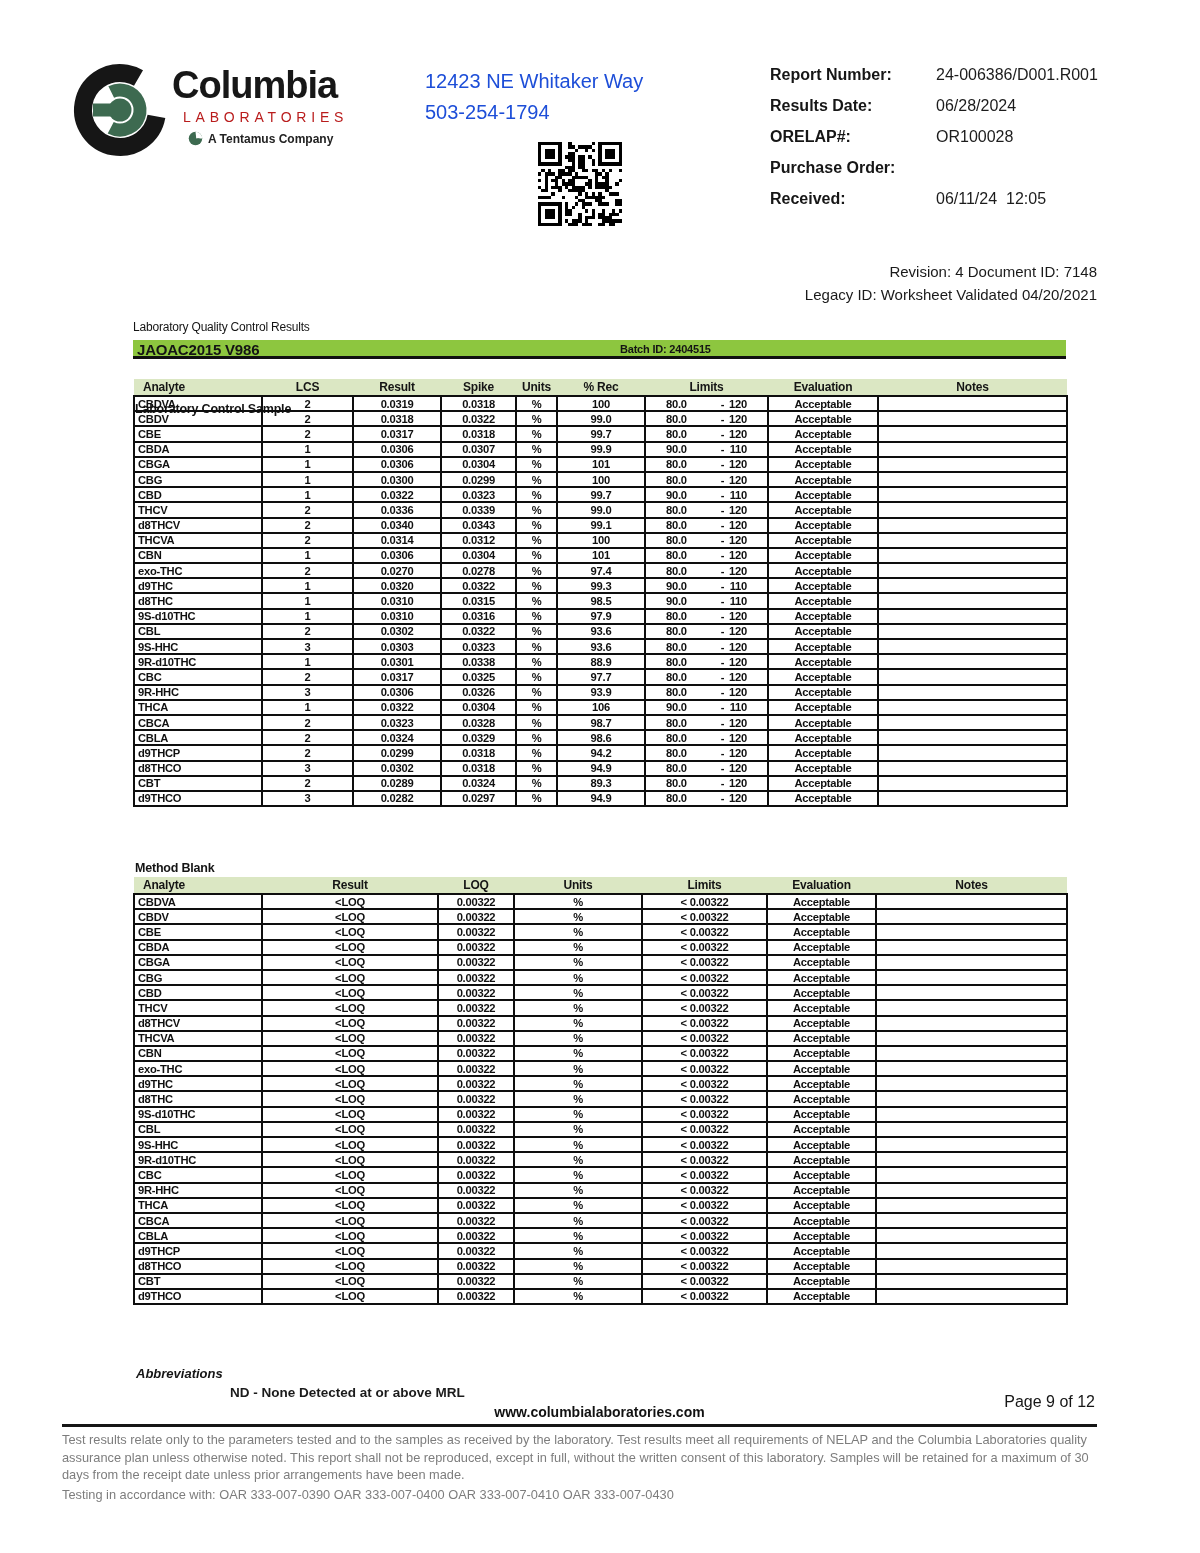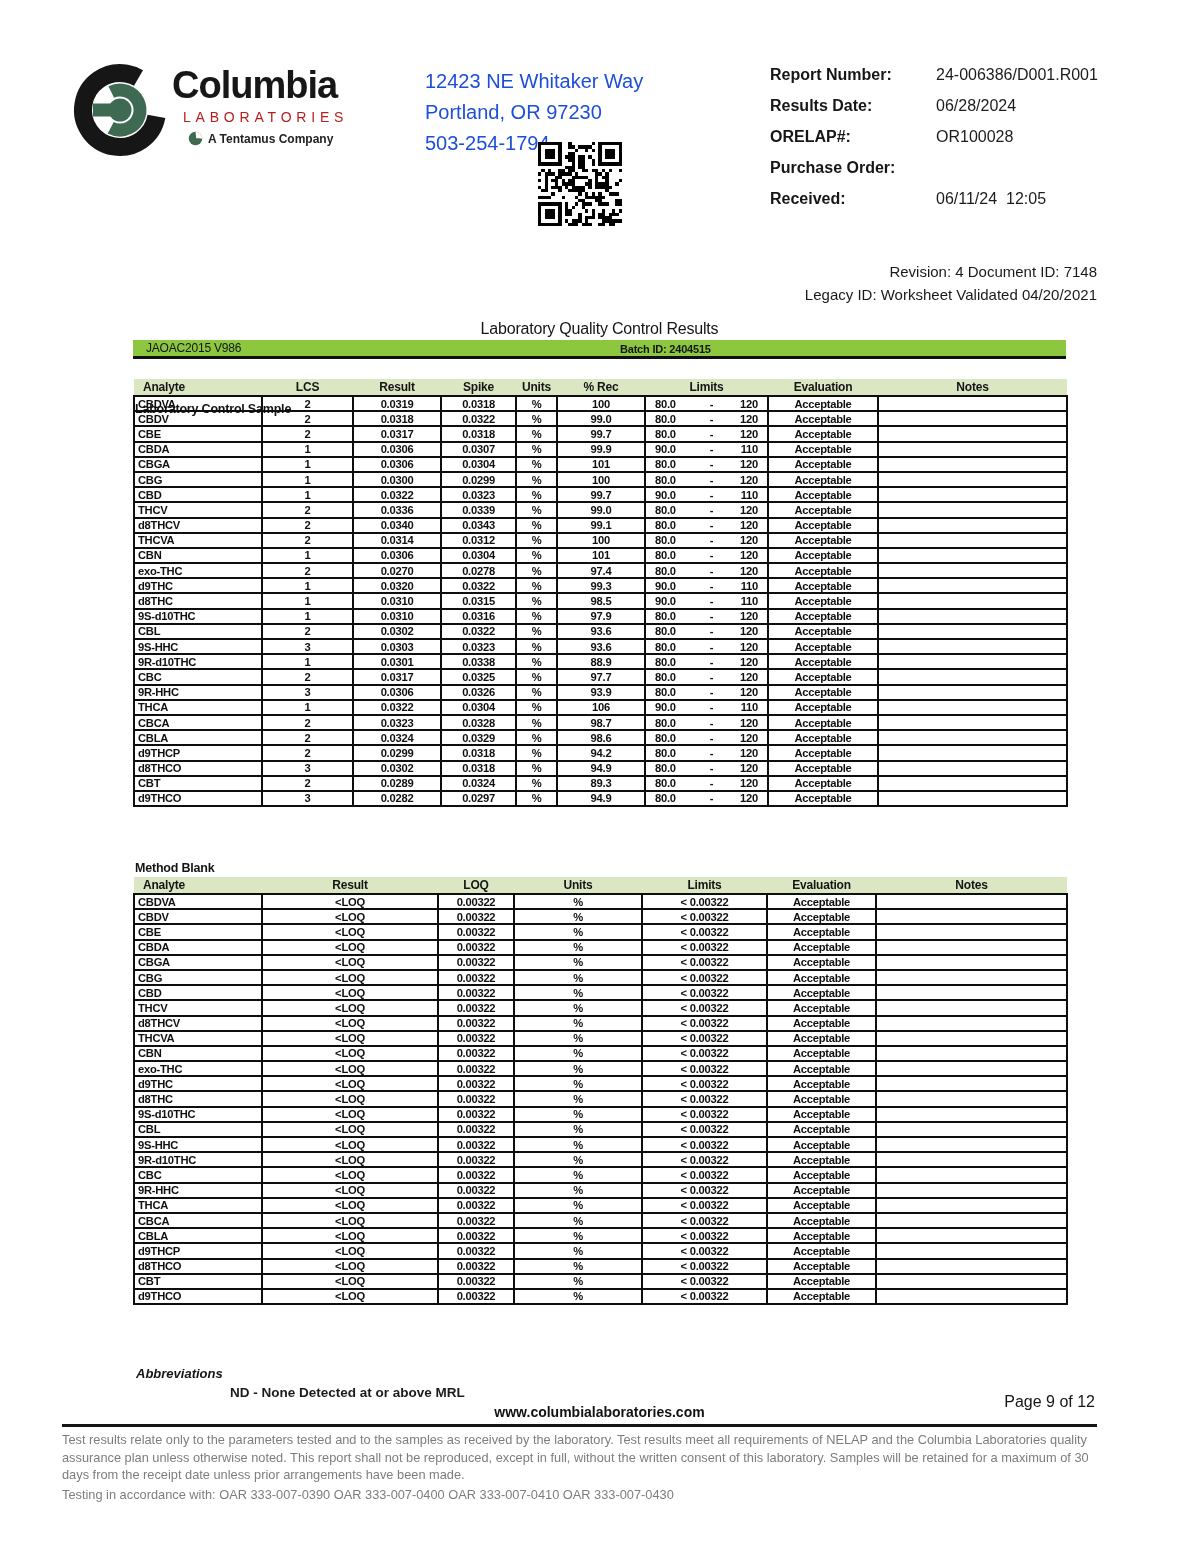--- a/index.html
+++ b/index.html
@@ -22,25 +22,25 @@
   .qr { left:538px; top:142px; }
 
   .report-fields { left:770px; top:66px; width:420px; }
   .rf-row { display:flex; height:31px; align-items:flex-start; }
   .rf-label { width:166px; font-size:16px; font-weight:700; color:#161616; }
   .rf-value { font-size:16px; color:#1c1c1c; white-space:pre-wrap; }
 
   .revision { left:560px; top:261px; width:537px; text-align:right; font-size:15px; line-height:22.5px; color:#1a1a1a; }
 
   
-  .qc-title { left:133px; top:320px; width:933px; text-align:center; font-size:16px; color:#151515; letter-spacing:-0.2px; }
+  .qc-title { left:133px; top:320px; width:933px; text-align:left; font-size:12px; color:#151515; letter-spacing:-0.2px; }
 
   .green-bar { left:133px; top:340px; width:933px; height:19px;
     background:var(--green,#8dc63f); border-bottom:3px solid #101010; }
-  .green-bar .method { position:absolute; left:4px; top:1px; font-size:12px; font-weight:400; letter-spacing:-0.2px;margin-left:9px; }
+  .green-bar .method { position:absolute; left:4px; top:1px; font-size:15px; font-weight:700; letter-spacing:-0.2px; }
   .green-bar .batch  { position:absolute; left:487px; top:3px; font-size:11px; font-weight:700; letter-spacing:-0.2px; }
 
   .section-label { font-size:12.5px; font-weight:700; letter-spacing:-0.2px; color:#141414; }
   .lcs-label { left:135px; top:363px;margin-top:39px; }
   .mb-label  { left:135px; top:861px; }
 
   table.qc { border-collapse:collapse; table-layout:fixed; width:933px; }
   .lcs-table { left:133px; top:379px; }
   .mb-table  { left:133px; top:877px; }
 
@@ -49,21 +49,21 @@
     font-size:12px; font-weight:700; text-align:center; letter-spacing:-0.2px; color:#151515;
     overflow:hidden; white-space:nowrap;
   }
   table.qc th.c-an { text-align:left; padding-left:9px; }
   table.qc tbody td {
     border:2px solid #0e0e0e; height:15.2px;
     font-size:11.2px; font-weight:700; letter-spacing:-0.25px; color:#101010;
     text-align:center; overflow:hidden; white-space:nowrap; padding:0;
   }
   table.qc tbody td.c-an { text-align:left; padding-left:3px; }
-  table.qc tbody td.c-lim { padding:0 9px;margin-top:38px; }
+  table.qc tbody td.c-lim { padding:0 20px;margin-top:38px; }
   td.c-lim { vertical-align:middle; }
   td.c-lim span { float:left; }
   td.c-lim span:nth-child(2) { margin-left:34px; }
   td.c-lim span:nth-child(3) { float:right; }
 
   
   .abbrev { left:136px; top:1366px; font-size:13px; font-weight:700; font-style:italic; color:#151515; }
   .nd-line { left:230px; top:1385px; height:14px; overflow:hidden; font-size:13.5px; font-weight:700; color:#1b1b1b; }
   .page-num { right:105px; top:1393px; font-size:16px; color:#161616; }
   .website { left:133px; top:1404px; width:933px; text-align:center; font-size:14px; font-weight:700; color:#111; }
@@ -92,21 +92,20 @@
     <svg width="15" height="15" viewBox="0 0 20 20">
       <circle cx="10" cy="10" r="9" fill="#3d6a50"></circle>
       <path d="M10 1 A9 9 0 0 1 19 10 L11 10 Z" fill="#fff"></path>
       <circle cx="13.5" cy="13" r="3.5" fill="#3d6a50"></circle>
     </svg>
     <span>A Tentamus Company</span>
   </div>
 
   <div class="abs address">
     <div>12423 NE Whitaker Way</div>
-    <div>Portland, OR 97230</div>
     <div>503-254-1794</div>
   </div>
 
   <div class="abs qr">
     <svg width="84" height="84" viewBox="0 0 25 25" shape-rendering="crispEdges">
       <rect x="0" y="0" width="25" height="25" fill="#fff"></rect>
       <g fill="#000">
         <rect x="0" y="0" width="7" height="7"></rect>
           <rect x="1" y="1" width="5" height="5" fill="#fff"></rect>
           <rect x="2" y="2" width="3" height="3"></rect>

